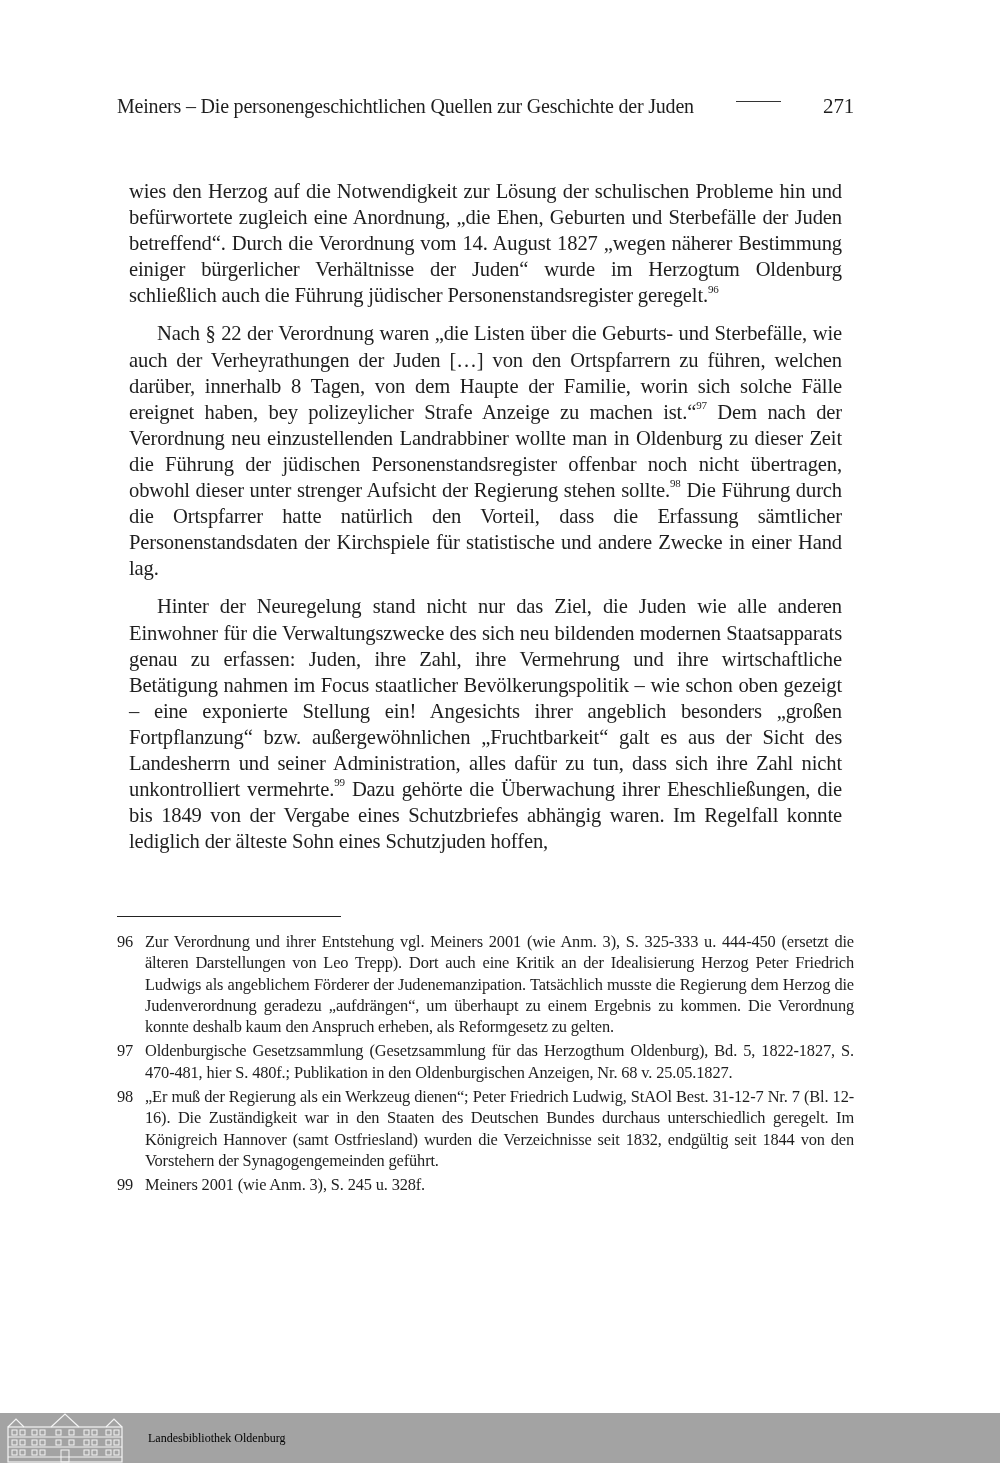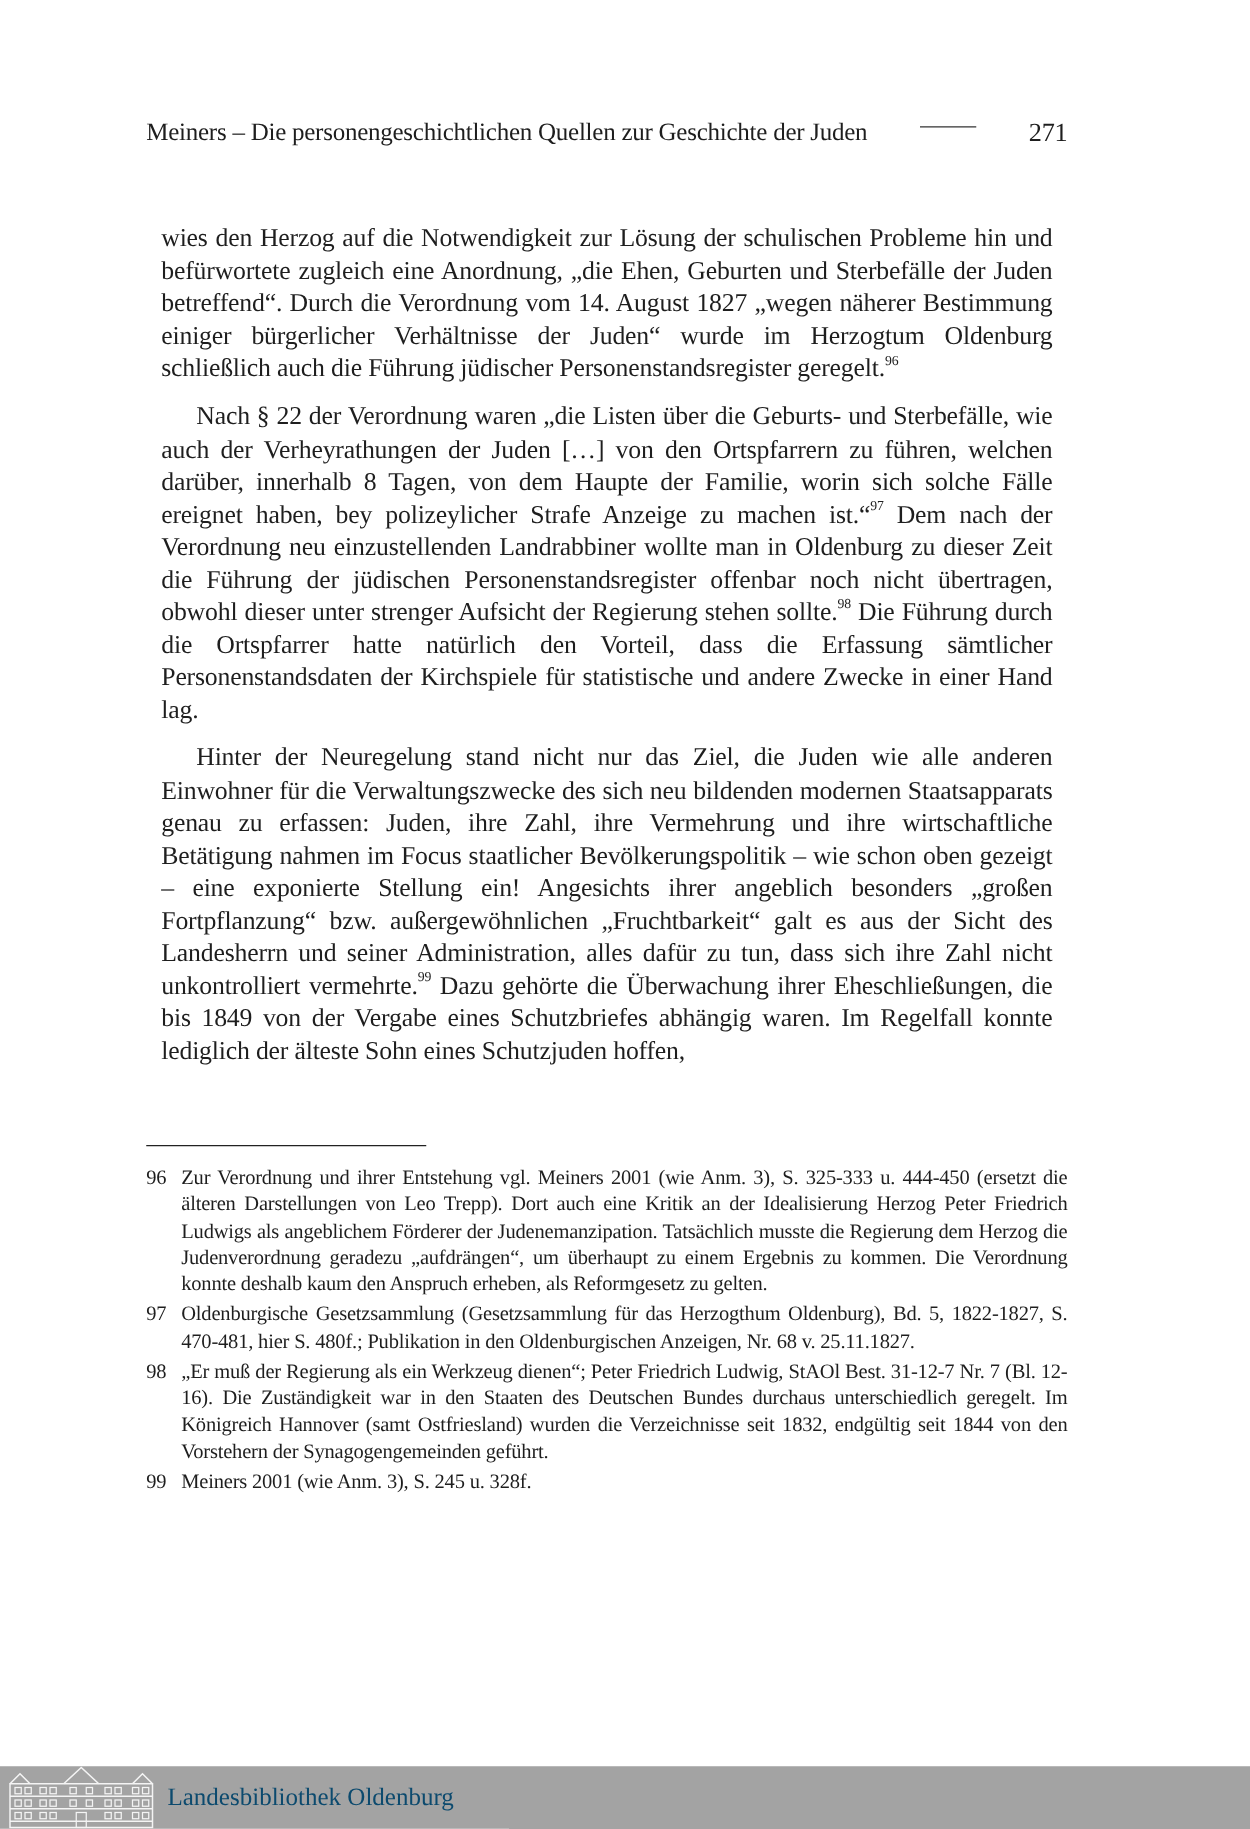--- a/index.html
+++ b/index.html
@@ -37,21 +37,21 @@
   }
   .fn { display: flex; margin-bottom: 3px; }
   .fn-num { width: 28px; flex: 0 0 28px; }
   .fn-text { flex: 1; }
   .footer-bar {
     position: absolute; left: 0; top: 1413px; width: 1000px; height: 50px;
     background: #a3a3a3; display: flex; align-items: center;
   }
   .footer-logo { margin-left: 6px; width: 118px; height: 50px; }
   .footer-name {
-    margin-left: 10px; color: #0c4a6e; font-size: 20px;
+    margin-left: 24px; color: #000000; font-size: 12px;
     font-family: "Liberation Serif", "DejaVu Serif", serif;
   }
 </style>
 </head>
 <body>
 
 <div class="page">
 
   <div class="running-head">
     <span>Meiners – Die personengeschichtlichen Quellen zur Geschichte der Juden</span>
@@ -67,21 +67,21 @@
 
   <div class="fn-rule"></div>
 
   <div class="footnotes">
     <div class="fn">
       <span class="fn-num">96</span>
       <span class="fn-text">Zur Verordnung und ihrer Entstehung vgl. Meiners 2001 (wie Anm. 3), S. 325-333 u. 444-450 (ersetzt die älteren Darstellungen von Leo Trepp). Dort auch eine Kritik an der Idealisierung Herzog Peter Friedrich Ludwigs als angeblichem Förderer der Judenemanzipation. Tatsächlich musste die Regierung dem Herzog die Judenverordnung geradezu „aufdrängen“, um über­haupt zu einem Ergebnis zu kommen. Die Verordnung konnte deshalb kaum den Anspruch er­heben, als Reformgesetz zu gelten.</span>
     </div>
     <div class="fn">
       <span class="fn-num">97</span>
-      <span class="fn-text">Oldenburgische Gesetzsammlung (Gesetzsammlung für das Herzogthum Oldenburg), Bd. 5, 1822-1827, S. 470-481, hier S. 480f.; Publikation in den Oldenburgischen Anzeigen, Nr. 68 v. 25.11.1827.</span>
+      <span class="fn-text">Oldenburgische Gesetzsammlung (Gesetzsammlung für das Herzogthum Oldenburg), Bd. 5, 1822-1827, S. 470-481, hier S. 480f.; Publikation in den Oldenburgischen Anzeigen, Nr. 68 v. 25.05.1827.</span>
     </div>
     <div class="fn">
       <span class="fn-num">98</span>
       <span class="fn-text">„Er muß der Regierung als ein Werkzeug dienen“; Peter Friedrich Ludwig, StAOl Best. 31-12-7 Nr. 7 (Bl. 12-16). Die Zuständigkeit war in den Staaten des Deutschen Bundes durchaus un­terschiedlich geregelt. Im Königreich Hannover (samt Ostfriesland) wurden die Verzeichnisse seit 1832, endgültig seit 1844 von den Vorstehern der Synagogengemeinden geführt.</span>
     </div>
     <div class="fn">
       <span class="fn-num">99</span>
       <span class="fn-text">Meiners 2001 (wie Anm. 3), S. 245 u. 328f.</span>
     </div>
   </div>

